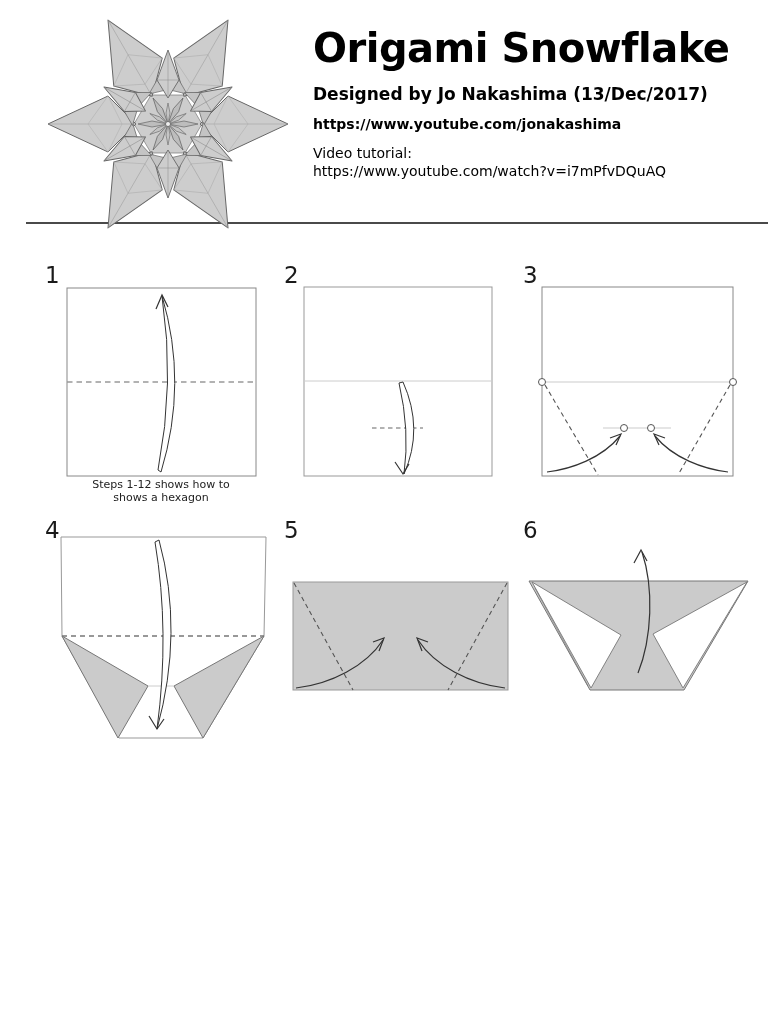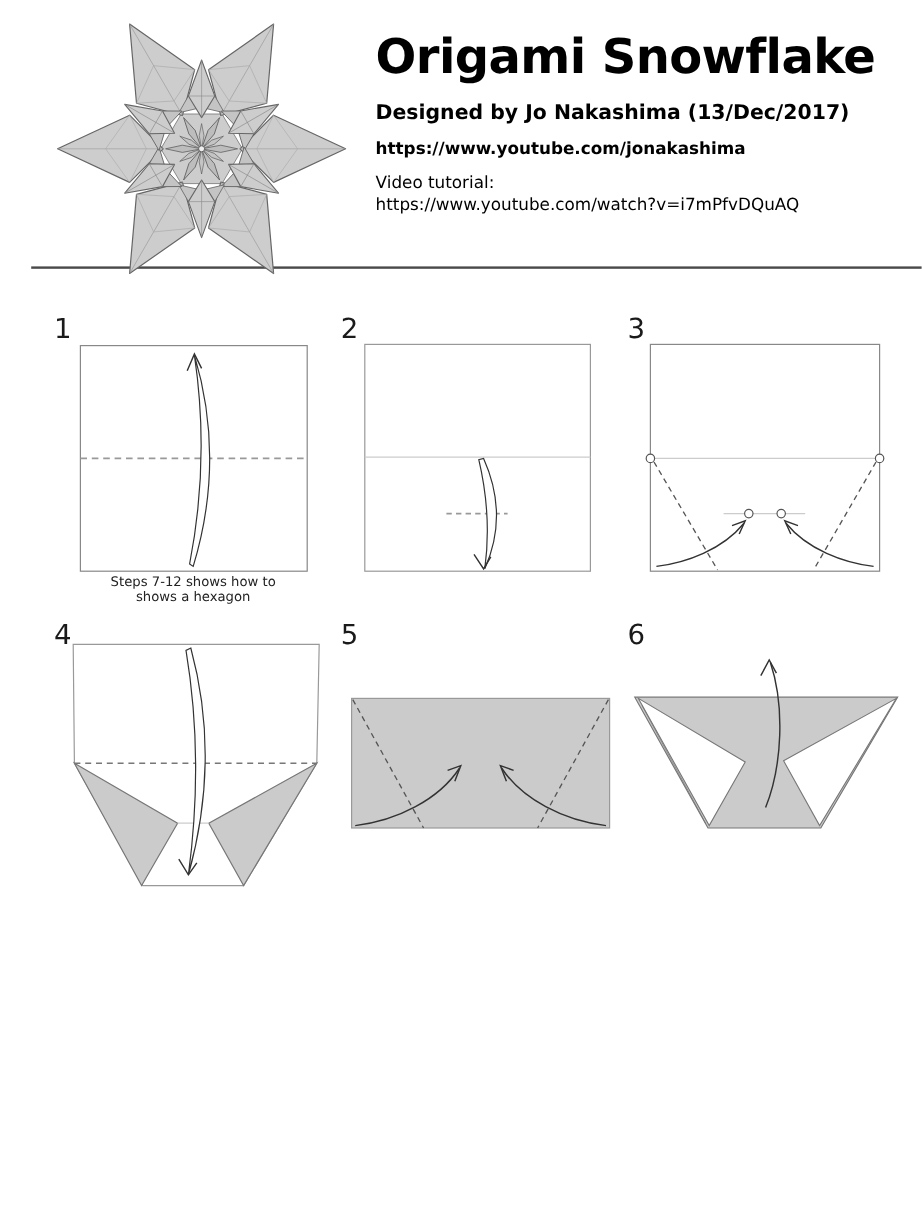--- a/index.html
+++ b/index.html
@@ -184,21 +184,21 @@
   <div class="stepnum" style="left:268px; top:772px;">8</div>
   <div class="stepnum" style="left:507px; top:772px;">9</div>
 
   <svg style="left:45px; top:283px;" width="205" height="230" viewBox="0 0 205 230">
     <rect x="6" y="5" width="189" height="188" fill="#fff" stroke="#888" stroke-width="1"></rect>
     <line x1="6" y1="99" x2="195" y2="99" stroke="#999" stroke-width="1.5" stroke-dasharray="5.5,4"></line>
     <path d="M 100,189 Q 127,100 101,13 Q 114,100 97,187 Z" fill="#fff" stroke="#333" stroke-width="1"></path>
     <path d="M 95,26 L 101,12 L 107,24" fill="none" stroke="#333" stroke-width="1.2"></path>
   </svg>
   <div class="caption">
-    <div>Steps 7-12 shows how to</div>
+    <div>Steps 1-12 shows how to</div>
     <div>shows a hexagon</div>
   </div>
 
   <svg style="left:283px; top:283px;" width="205" height="230" viewBox="0 0 205 230">
     <rect x="5" y="4" width="188" height="189" fill="#fff" stroke="#999" stroke-width="1"></rect>
     <line x1="5" y1="98" x2="193" y2="98" stroke="#ccc" stroke-width="1"></line>
     <line x1="73" y1="145" x2="124" y2="145" stroke="#999" stroke-width="1.3" stroke-dasharray="4.5,3.5"></line>
     <path d="M 104,99 Q 125,146 105,191 Q 111,147 100,100 Z" fill="#fff" stroke="#333" stroke-width="1"></path>
     <path d="M 96,179 L 104,191 L 110,181" fill="none" stroke="#333" stroke-width="1.2"></path>
   </svg>

